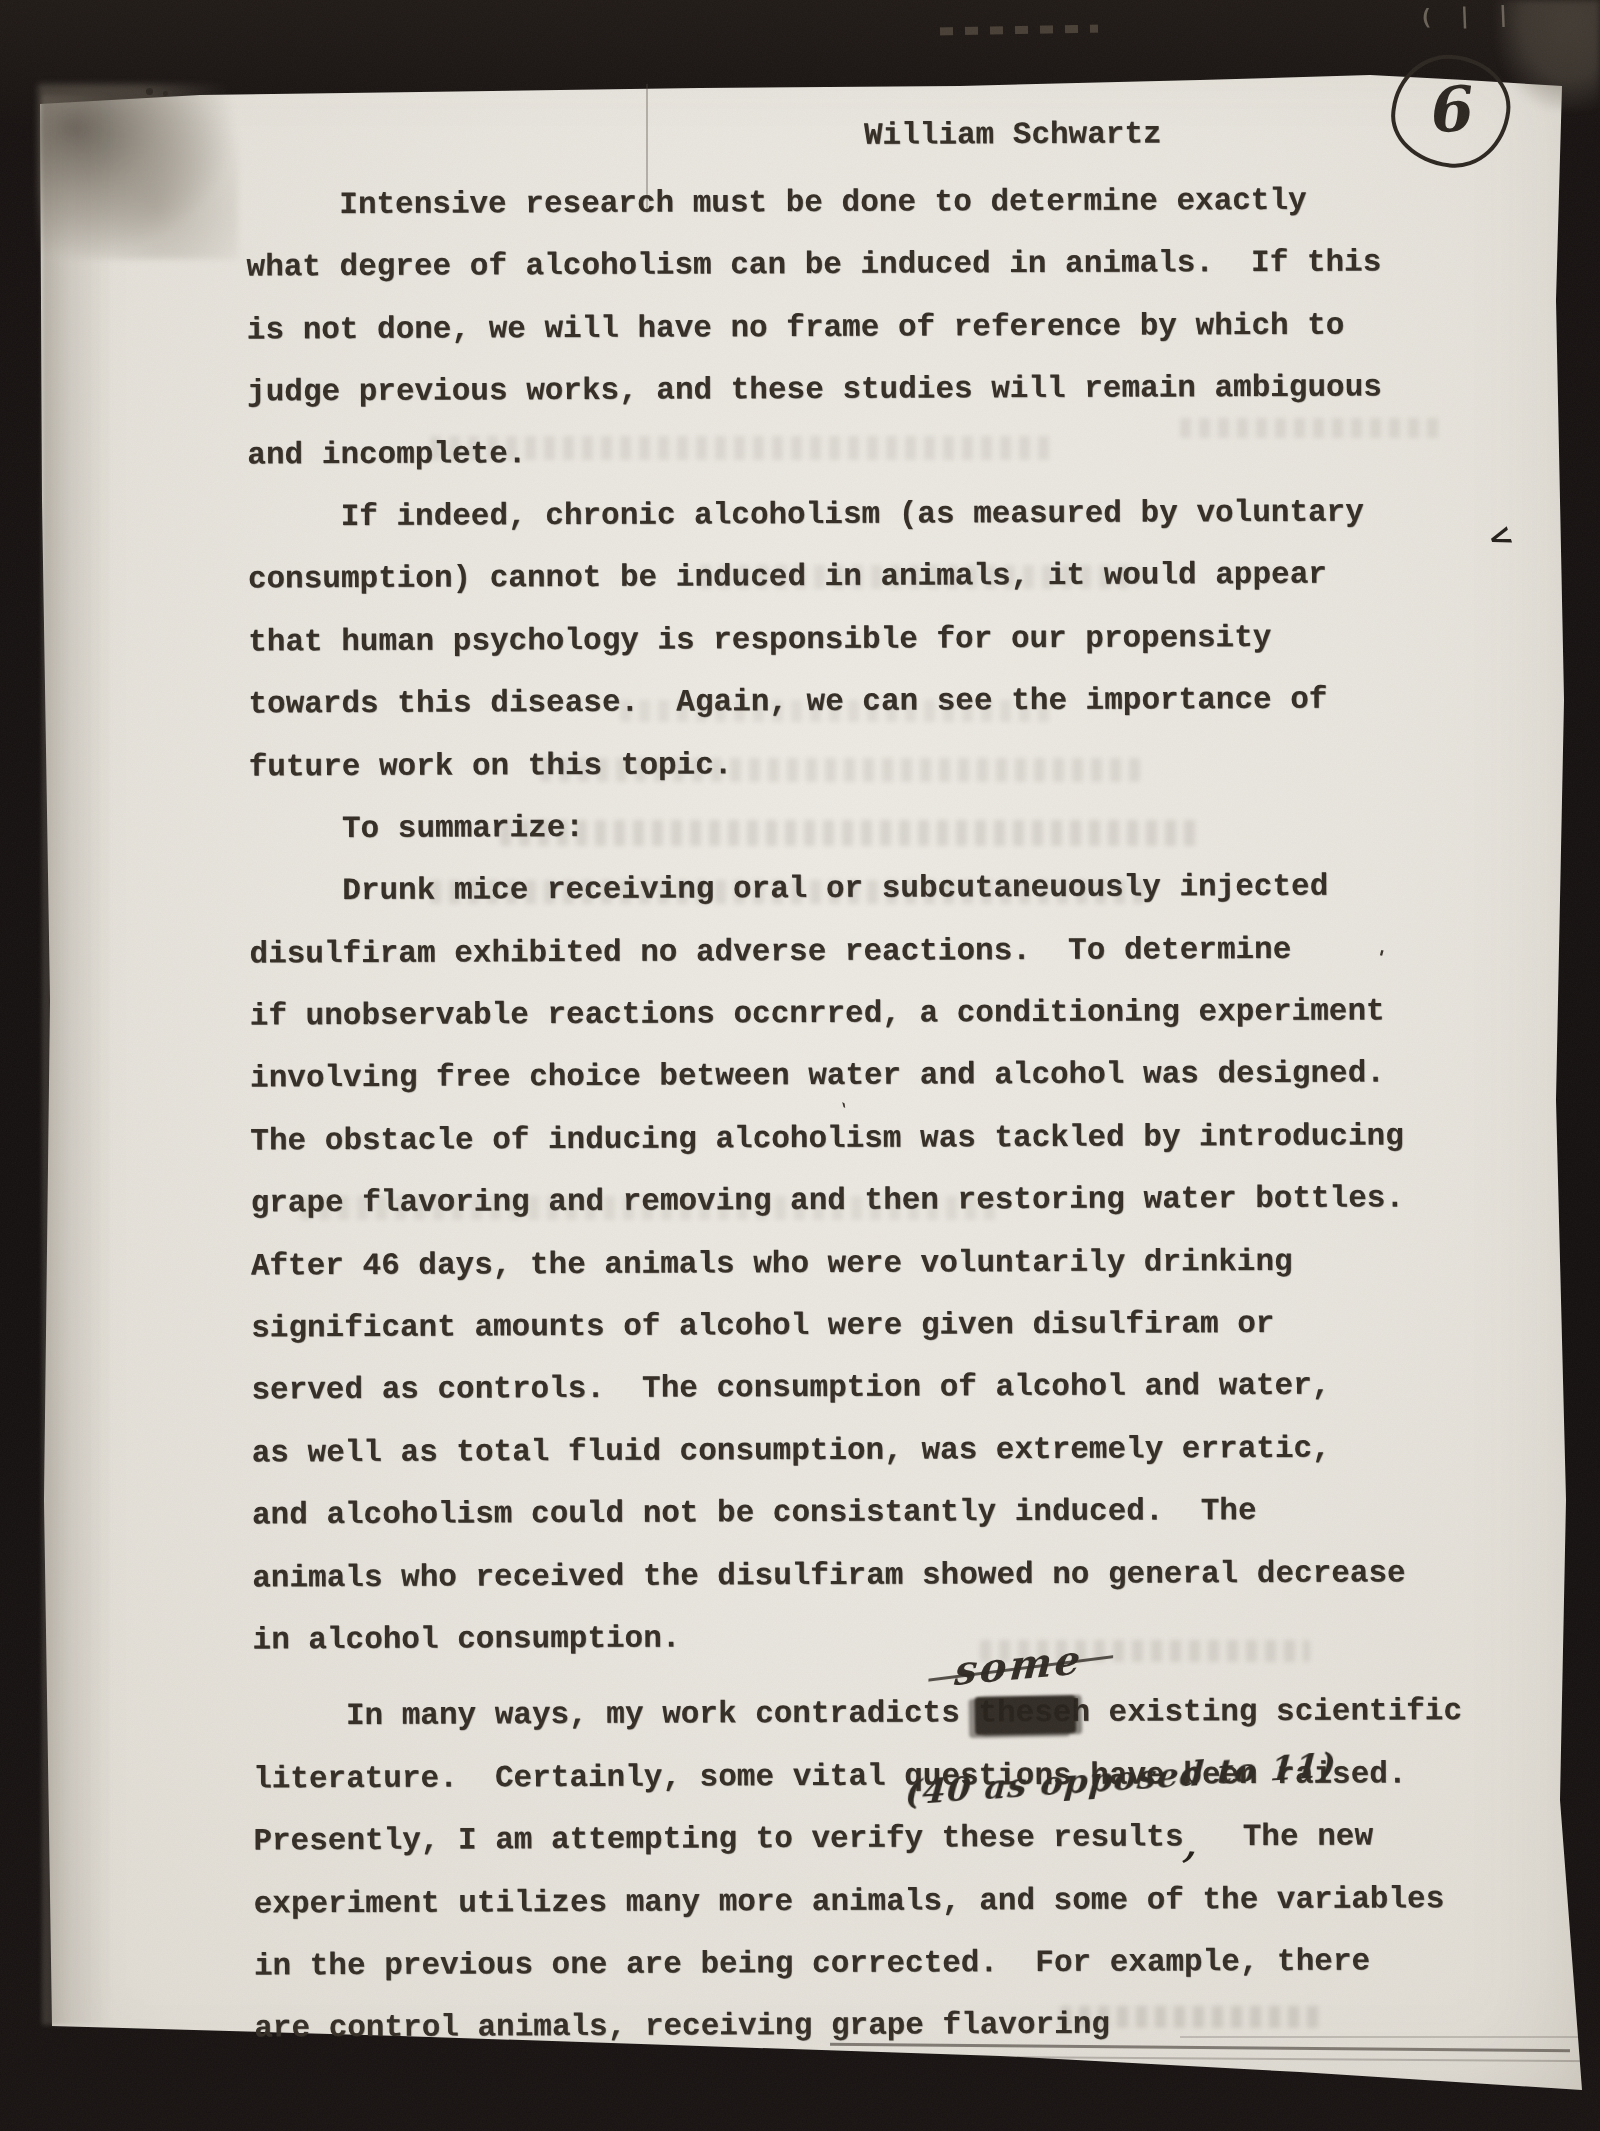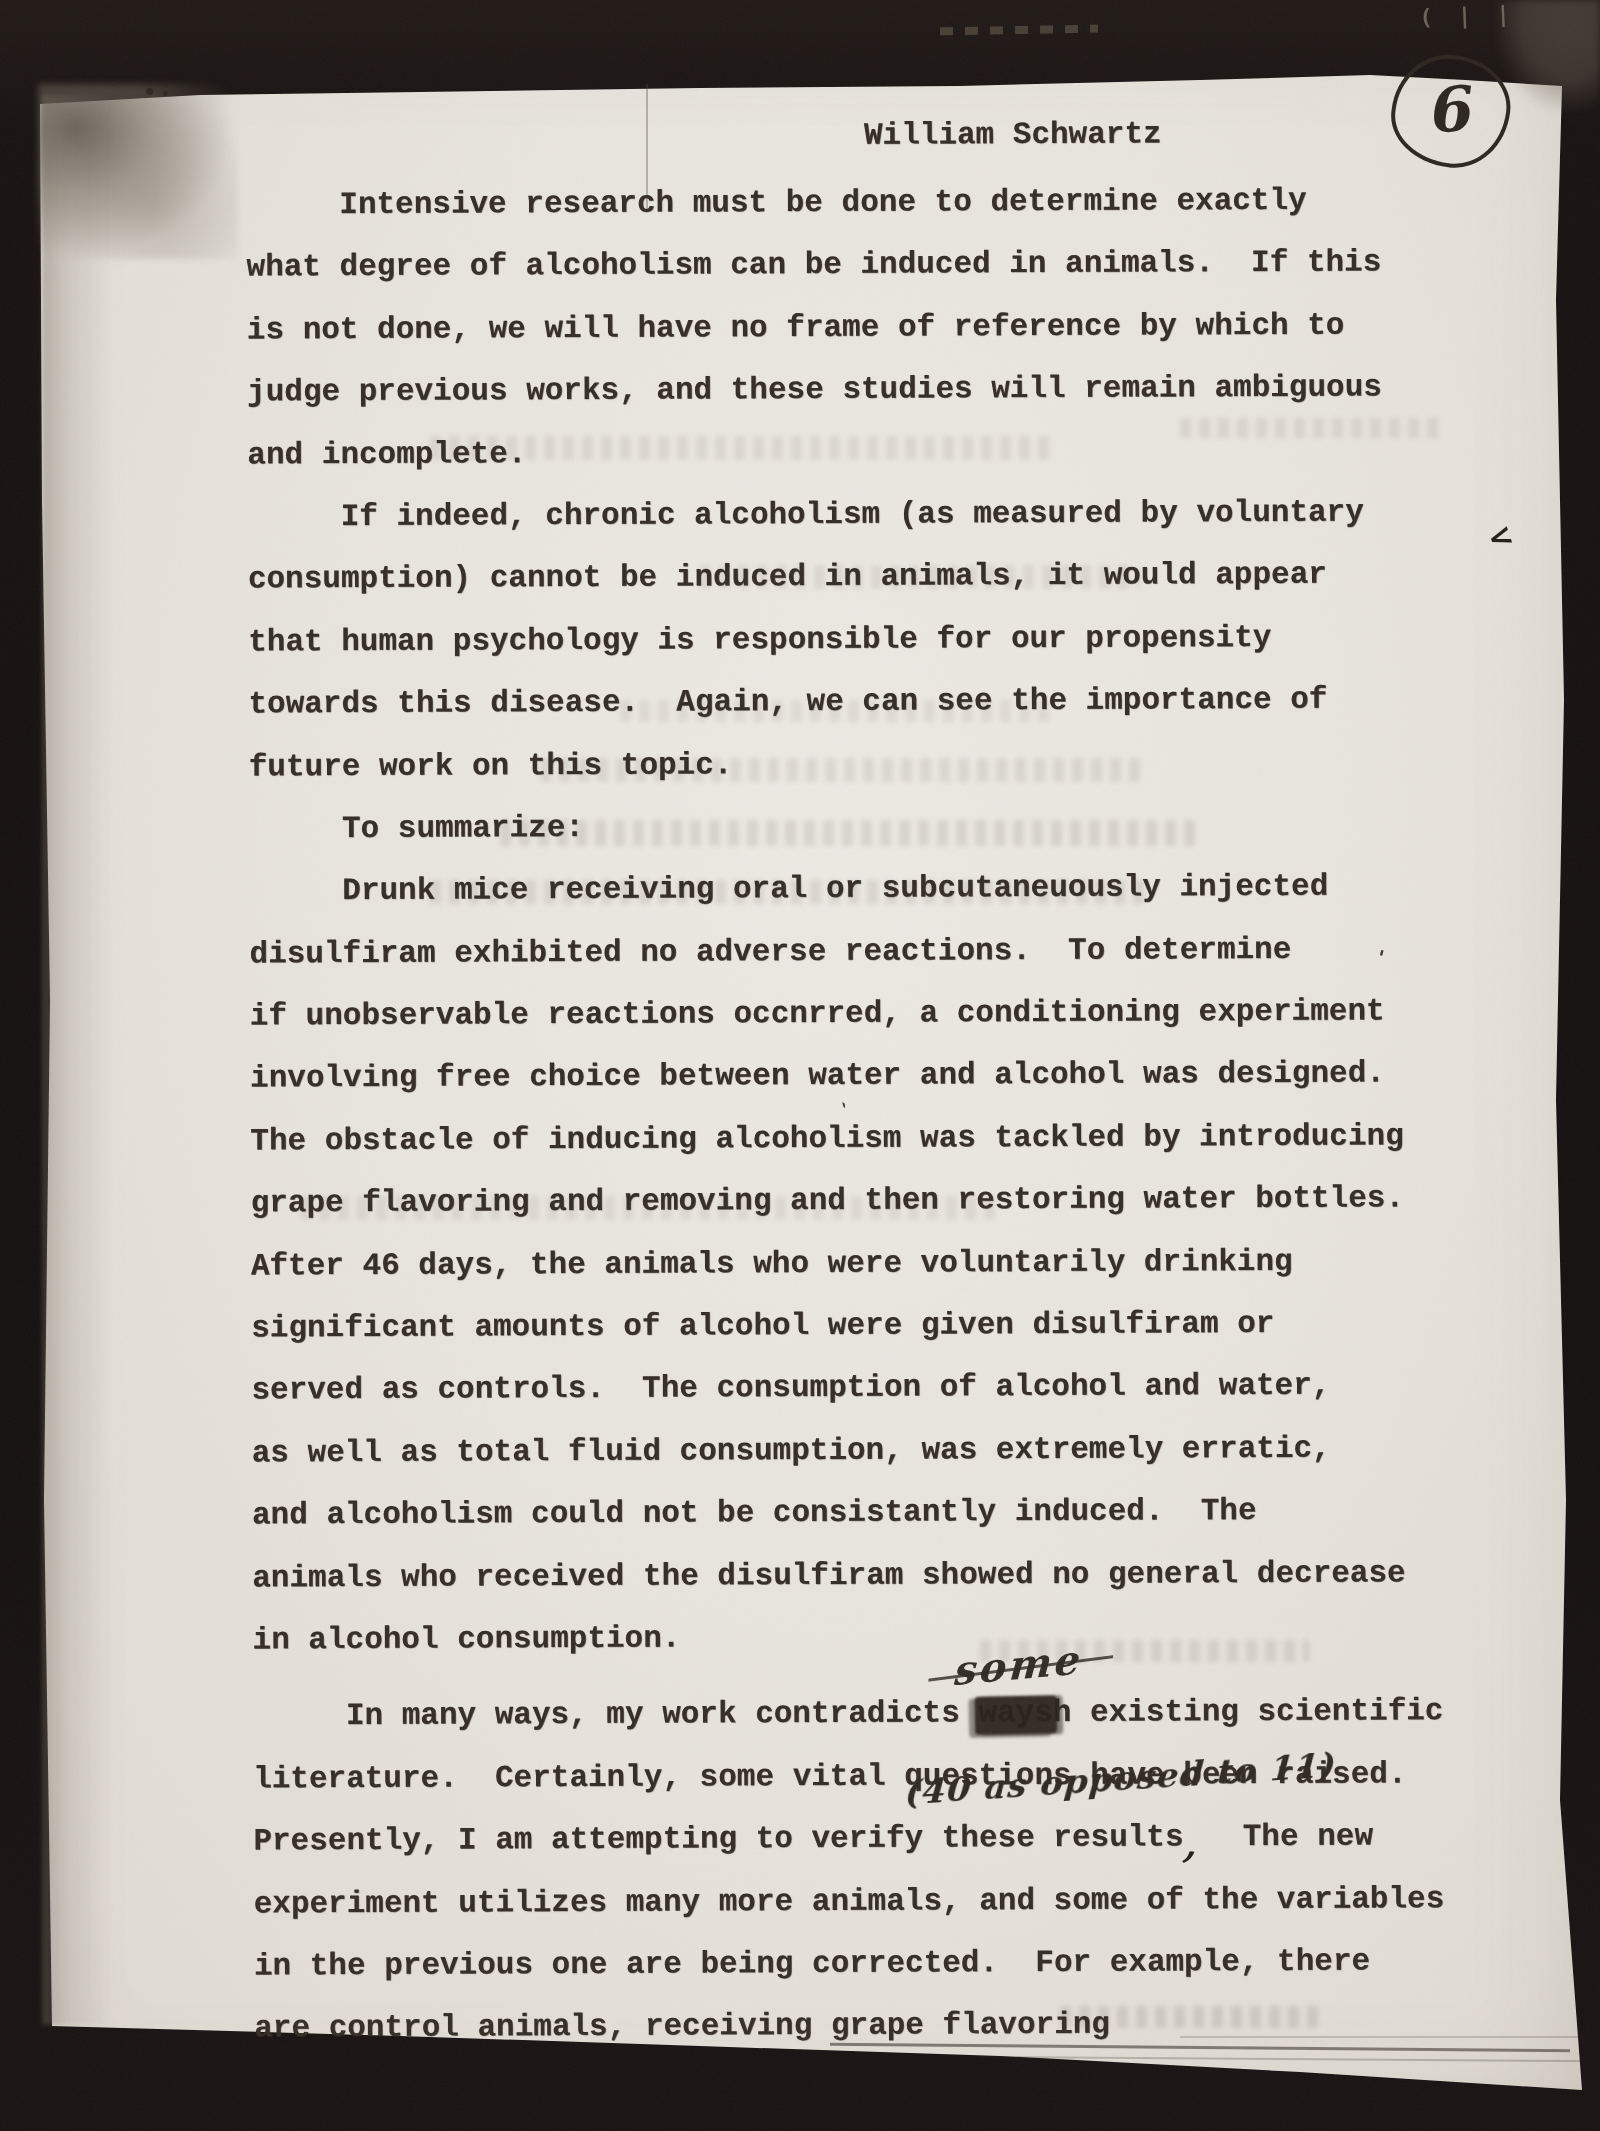--- a/index.html
+++ b/index.html
@@ -164,21 +164,21 @@
         <div class="tline">involving free choice between water and alcohol was designed.</div>
         <div class="tline">The obstacle of inducing alcoholism was tackled by introducing</div>
         <div class="tline">grape flavoring and removing and then restoring water bottles.</div>
         <div class="tline">After 46 days, the animals who were voluntarily drinking</div>
         <div class="tline">significant amounts of alcohol were given disulfiram or</div>
         <div class="tline">served as controls.  The consumption of alcohol and water,</div>
         <div class="tline">as well as total fluid consumption, was extremely erratic,</div>
         <div class="tline">and alcoholism could not be consistantly induced.  The</div>
         <div class="tline">animals who received the disulfiram showed no general decrease</div>
         <div class="tline">in alcohol consumption.</div>
-        <div class="tline"><span>     In many ways, my work contradicts </span><span class="struck">ways</span><span>h existing scientific</span></div>
+        <div class="tline"><span>     In many ways, my work contradicts </span><span class="struck">these</span><span>h existing scientific</span></div>
         <div class="tline">literature.  Certainly, some vital questions have been raised.</div>
         <div class="tline"><span>Presently, I am attempting to verify these results</span><span class="hw-comma">,</span><span>  The new</span></div>
         <div class="tline">experiment utilizes many more animals, and some of the variables</div>
         <div class="tline">in the previous one are being corrected.  For example, there</div>
         <div class="tline">are control animals, receiving grape flavoring</div>
       </div>
 
     <div class="circle6">
       <span>6</span>
     </div>

